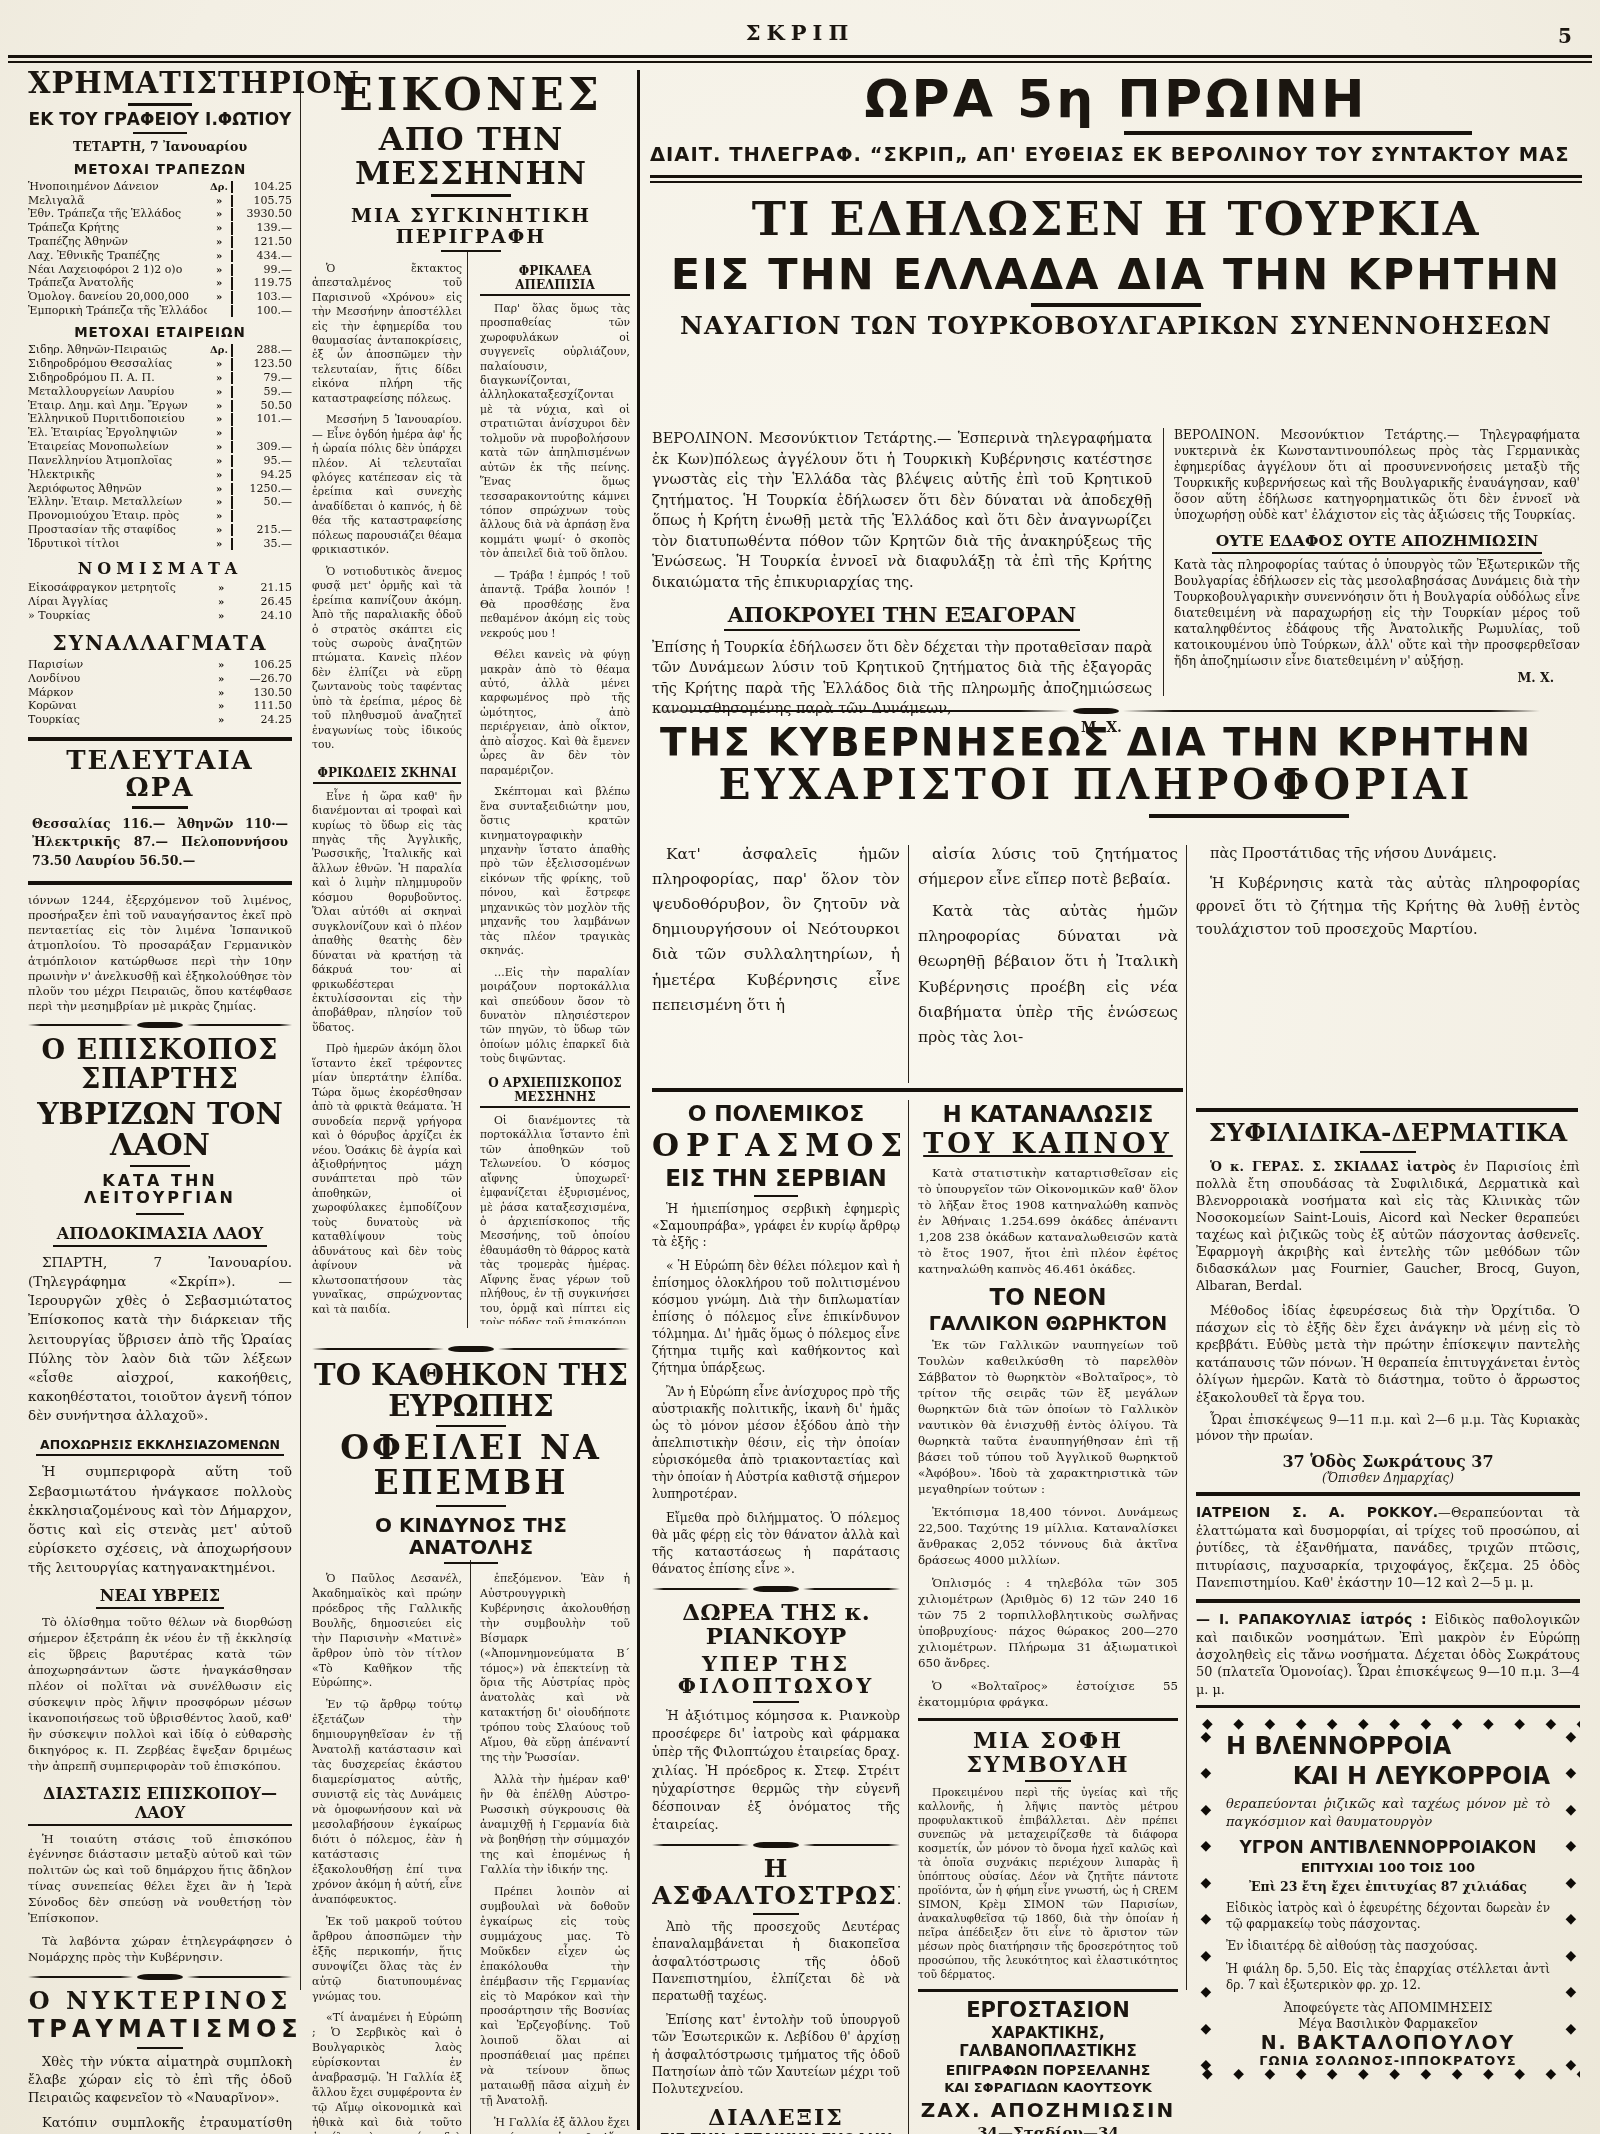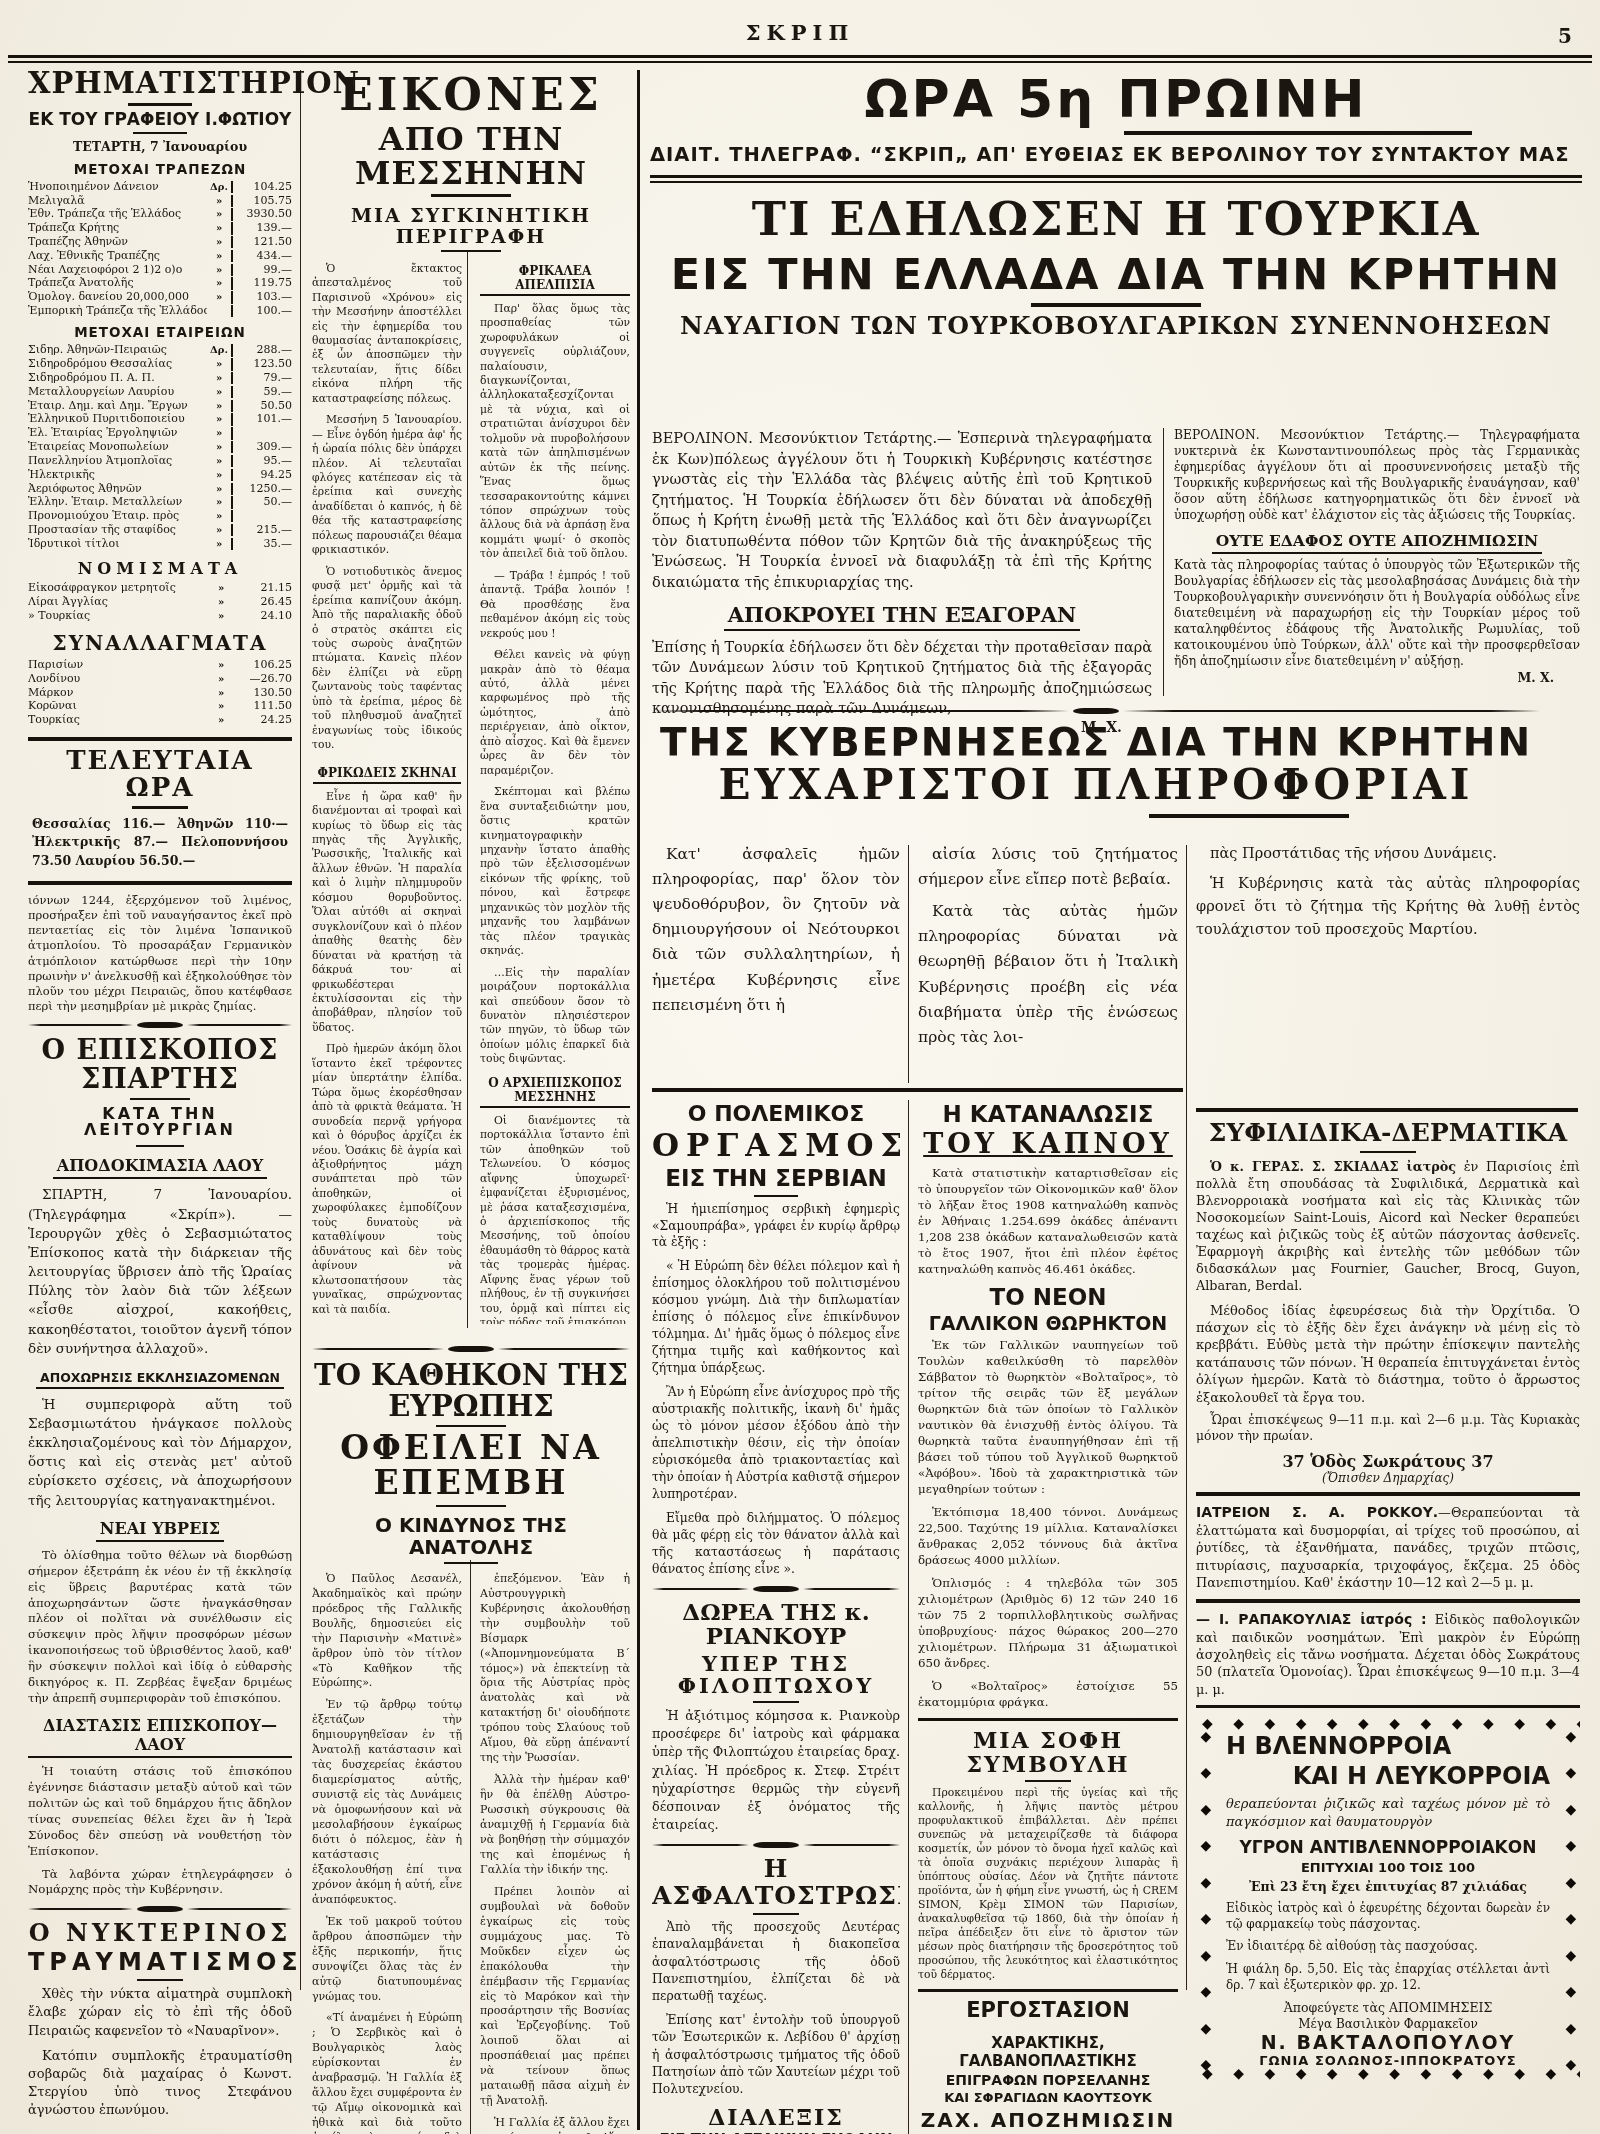--- a/index.html
+++ b/index.html
@@ -260,20 +260,21 @@
     <div class="jt b" style="font-size:12.5px;line-height:1.5;padding:2px 4px">Θεσσαλίας 116.— Ἀθηνῶν 110·— Ἠλεκτρικῆς 87.— Πελοποννήσου 73.50 Λαυρίου 56.50.—</div>
     <div style="height:4px;background:#17120c;margin:8px 0 8px"></div>
 
     <p class="jt noind" style="font-size:11.5px;line-height:1.32">ιόννων 1244, ἐξερχόμενον τοῦ λιμένος, προσήραξεν ἐπὶ τοῦ ναυαγήσαντος ἐκεῖ πρὸ πενταετίας εἰς τὸν λιμένα Ἱσπανικοῦ ἀτμοπλοίου. Τὸ προσαράξαν Γερμανικὸν ἀτμόπλοιον κατώρθωσε περὶ τὴν 10ην πρωινὴν ν' ἀνελκυσθῇ καὶ ἐξηκολούθησε τὸν πλοῦν του μέχρι Πειραιῶς, ὅπου κατέφθασε περὶ τὴν μεσημβρίαν μὲ μικρὰς ζημίας.</p>
 
     <div class="fl">
         <span class="c"></span>
       </div>
 
     <h2 class="ctr" style="font-size:27px;letter-spacing:1px">Ο ΕΠΙΣΚΟΠΟΣ ΣΠΑΡΤΗΣ</h2>
+    <h2 class="ctr" style="font-size:30px;margin-top:4px">ΥΒΡΙΖΩΝ ΤΟΝ ΛΑΟΝ</h2>
     <div class="rule-inline" style="width:60px;height:2px"></div>
     <h3 class="ctr sans" style="font-size:16px;letter-spacing:3px;margin:6px 0">ΚΑΤΑ ΤΗΝ ΛΕΙΤΟΥΡΓΙΑΝ</h3>
     <div class="rule-inline" style="width:48px;height:2px"></div>
 
     <div class="crosshead"><span>ΑΠΟΔΟΚΙΜΑΣΙΑ ΛΑΟΥ</span></div>
     <div>
         <p class="jt" style="font-size:13.5px;line-height:1.42">ΣΠΑΡΤΗ, 7 Ἰανουαρίου. (Τηλεγράφημα «Σκρίπ»). — Ἱερουργῶν χθὲς ὁ Σεβασμιώτατος Ἐπίσκοπος κατὰ τὴν διάρκειαν τῆς λειτουργίας ὕβρισεν ἀπὸ τῆς Ὡραίας Πύλης τὸν λαὸν διὰ τῶν λέξεων «εἶσθε αἰσχροί, κακοήθεις, κακοηθέστατοι, τοιοῦτον ἀγενῆ τόπον δὲν συνήντησα ἀλλαχοῦ».</p>
       </div>
     <div class="crosshead"><span class="sans" style="font-size:12.5px">ΑΠΟΧΩΡΗΣΙΣ ΕΚΚΛΗΣΙΑΖΟΜΕΝΩΝ</span></div>
     <div>
@@ -474,21 +475,21 @@
       </div>
     <div style="height:3px;background:#17120c;margin:8px 0"></div>
     <h2 class="ctr" style="font-size:22px;letter-spacing:2px">ΜΙΑ ΣΟΦΗ ΣΥΜΒΟΥΛΗ</h2>
     <div class="rule-inline" style="width:46px;height:2px"></div>
     <div>
         <p class="jt" style="font-size:10.8px;line-height:1.3">Προκειμένου περὶ τῆς ὑγείας καὶ τῆς καλλονῆς, ἡ λῆψις παντὸς μέτρου προφυλακτικοῦ ἐπιβάλλεται. Δὲν πρέπει συνεπῶς νὰ μεταχειρίζεσθε τὰ διάφορα κοσμετίκ, ὧν μόνον τὸ ὄνομα ἠχεῖ καλῶς καὶ τὰ ὁποῖα συχνάκις περιέχουν λιπαρὰς ἢ ὑπόπτους οὐσίας. Δέον νὰ ζητῆτε πάντοτε προϊόντα, ὧν ἡ φήμη εἶνε γνωστή, ὡς ἡ CREM SIMON, Κρὲμ ΣΙΜΟΝ τῶν Παρισίων, ἀνακαλυφθεῖσα τῷ 1860, διὰ τὴν ὁποίαν ἡ πεῖρα ἀπέδειξεν ὅτι εἶνε τὸ ἄριστον τῶν μέσων πρὸς διατήρησιν τῆς δροσερότητος τοῦ προσώπου, τῆς λευκότητος καὶ ἐλαστικότητος τοῦ δέρματος.</p>
       </div>
     <div style="height:3px;background:#17120c;margin:6px 0"></div>
     <div class="ctr">
       <div class="sans b" style="font-size:21px">ΕΡΓΟΣΤΑΣΙΟΝ</div>
-      <div class="sans b" style="font-size:15px;margin-top:12px">ΧΑΡΑΚΤΙΚΗΣ, ΓΑΛΒΑΝΟΠΛΑΣΤΙΚΗΣ</div>
+      <div class="sans b" style="font-size:15px;margin-top:2px">ΧΑΡΑΚΤΙΚΗΣ, ΓΑΛΒΑΝΟΠΛΑΣΤΙΚΗΣ</div>
       <div class="sans b" style="font-size:14px;margin-top:2px">ΕΠΙΓΡΑΦΩΝ ΠΟΡΣΕΛΑΝΗΣ</div>
       <div class="sans b" style="font-size:13px;margin-top:2px">ΚΑΙ ΣΦΡΑΓΙΔΩΝ ΚΑΟΥΤΣΟΥΚ</div>
       <div class="sans b" style="font-size:20px;letter-spacing:2px;margin-top:3px">ΖΑΧ. ΑΠΟΖΗΜΙΩΣΙΝ</div>
       <div class="b" style="font-size:15px;margin-top:2px">34—Σταδίου—34</div>
 
     </div>
   </section>
 
   <section class="abs" style="left:1196px;top:1120px;width:384px;height:1014px;overflow:hidden">
     <h2 class="ctr" style="font-size:25px">ΣΥΦΙΛΙΔΙΚΑ-ΔΕΡΜΑΤΙΚΑ</h2>

